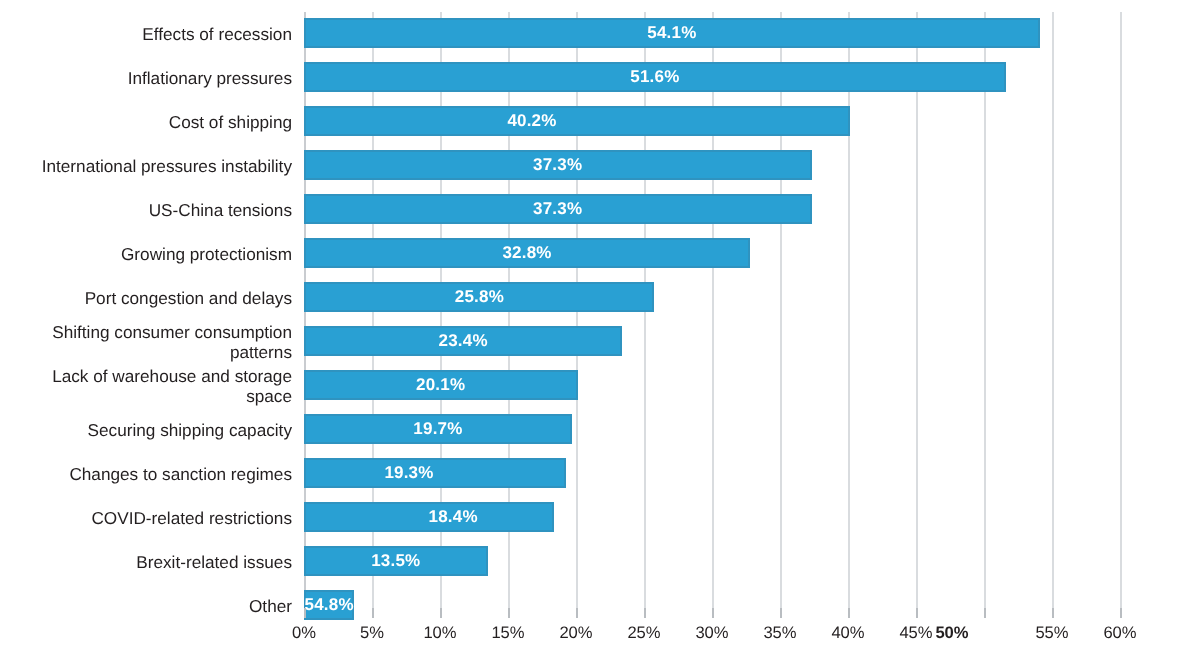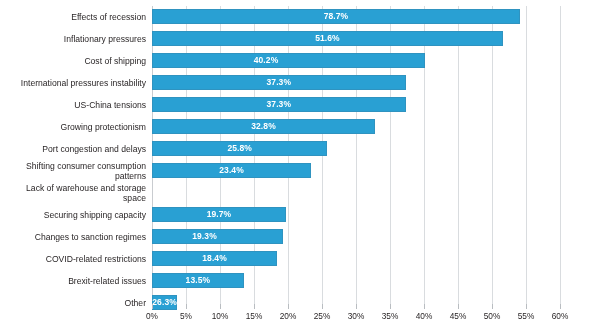--- a/index.html
+++ b/index.html
@@ -161,21 +161,21 @@
         <div class="gridline" style="left: 238px;"></div>
         <div class="gridline" style="left: 272px;"></div>
         <div class="gridline" style="left: 306px;"></div>
         <div class="gridline" style="left: 340px;"></div>
         <div class="gridline" style="left: 374px;"></div>
         <div class="gridline" style="left: 408px;"></div>
       </div>
     <div class="rows">
         <div class="row" style="top: 0px;">
           <div class="bar" style="width: 367.88px; background: rgb(41, 160, 211); border-color: rgb(47, 147, 192);"></div>
-          <div class="bar-value" style="left: 0px; width: 367.88px; color: rgb(255, 255, 255);">78.7%</div>
+          <div class="bar-value" style="left: 0px; width: 367.88px; color: rgb(255, 255, 255);">54.1%</div>
         </div>
         <div class="row" style="top: 22px;">
           <div class="bar" style="width: 350.88px; background: rgb(41, 160, 211); border-color: rgb(47, 147, 192);"></div>
           <div class="bar-value" style="left: 0px; width: 350.88px; color: rgb(255, 255, 255);">51.6%</div>
         </div>
         <div class="row" style="top: 44px;">
           <div class="bar" style="width: 273.36px; background: rgb(41, 160, 211); border-color: rgb(47, 147, 192);"></div>
           <div class="bar-value" style="left: 0px; width: 228px; color: rgb(255, 255, 255); text-align: center;">40.2%</div>
         </div>
         <div class="row" style="top: 66px;">
@@ -191,39 +191,43 @@
           <div class="bar-value" style="left: 0px; width: 223.04px; color: rgb(255, 255, 255);">32.8%</div>
         </div>
         <div class="row" style="top: 132px;">
           <div class="bar" style="width: 175.44px; background: rgb(41, 160, 211); border-color: rgb(47, 147, 192);"></div>
           <div class="bar-value" style="left: 0px; width: 175.44px; color: rgb(255, 255, 255);">25.8%</div>
         </div>
         <div class="row" style="top: 154px;">
           <div class="bar" style="width: 159.12px; background: rgb(41, 160, 211); border-color: rgb(47, 147, 192);"></div>
           <div class="bar-value" style="left: 0px; width: 159.12px; color: rgb(255, 255, 255);">23.4%</div>
         </div>
+        <div class="row" style="top: 176px;">
+          <div class="bar" style="width: 136.68px; background: rgb(41, 160, 211); border-color: rgb(47, 147, 192);"></div>
+          <div class="bar-value" style="left: 0px; width: 136.68px; color: rgb(255, 255, 255);">20.1%</div>
+        </div>
         <div class="row" style="top: 198px;">
           <div class="bar" style="width: 133.96px; background: rgb(41, 160, 211); border-color: rgb(47, 147, 192);"></div>
           <div class="bar-value" style="left: 0px; width: 133.96px; color: rgb(255, 255, 255);">19.7%</div>
         </div>
         <div class="row" style="top: 220px;">
           <div class="bar" style="width: 131.24px; background: rgb(41, 160, 211); border-color: rgb(47, 147, 192);"></div>
           <div class="bar-value" style="left: 0px; width: 105px; color: rgb(255, 255, 255);">19.3%</div>
         </div>
         <div class="row" style="top: 242px;">
           <div class="bar" style="width: 125.12px; background: rgb(41, 160, 211); border-color: rgb(47, 147, 192);"></div>
-          <div class="bar-value" style="left: 0px; width: 125.12px; color: rgb(255, 255, 255);">18.4%</div>
+          <div class="bar-value" style="left: 12px; width: 125.12px; color: rgb(255, 255, 255);">18.4%</div>
         </div>
         <div class="row" style="top: 264px;">
           <div class="bar" style="width: 91.8px; background: rgb(41, 160, 211); border-color: rgb(47, 147, 192);"></div>
           <div class="bar-value" style="left: 0px; width: 91.8px; color: rgb(255, 255, 255);">13.5%</div>
         </div>
         <div class="row" style="top: 286px;">
           <div class="bar" style="width: 25.16px; background: rgb(41, 160, 211); border-color: rgb(47, 147, 192);"></div>
-          <div class="bar-value" style="left: 0px; width: 25.16px; color: rgb(255, 255, 255);">26.3%</div>
+          <div class="bar-value" style="left: 0px; width: 25.16px; color: rgb(255, 255, 255);">54.8%</div>
         </div>
       </div>
   </div>
 
   <div class="x-axis">
       <div class="tick-mark" style="left: 0px;"></div>
       <div class="tick-label" style="left: 0px; color: rgb(35, 31, 32);">0%</div>
       <div class="tick-mark" style="left: 34px;"></div>
       <div class="tick-label" style="left: 34px; color: rgb(35, 31, 32);">5%</div>
       <div class="tick-mark" style="left: 68px;"></div>
@@ -236,20 +240,20 @@
       <div class="tick-label" style="left: 170px; color: rgb(35, 31, 32);">25%</div>
       <div class="tick-mark" style="left: 204px;"></div>
       <div class="tick-label" style="left: 204px; color: rgb(35, 31, 32);">30%</div>
       <div class="tick-mark" style="left: 238px;"></div>
       <div class="tick-label" style="left: 238px; color: rgb(35, 31, 32);">35%</div>
       <div class="tick-mark" style="left: 272px;"></div>
       <div class="tick-label" style="left: 272px; color: rgb(35, 31, 32);">40%</div>
       <div class="tick-mark" style="left: 306px;"></div>
       <div class="tick-label" style="left: 306px; color: rgb(35, 31, 32);">45%</div>
       <div class="tick-mark" style="left: 340px;"></div>
-      <div class="tick-label" style="left: 340px; color: rgb(35, 31, 32);">50%</div>
+      <div class="tick-label" style="left: 324px; color: rgb(35, 31, 32); font-weight: bold;">50%</div>
       <div class="tick-mark" style="left: 374px;"></div>
       <div class="tick-label" style="left: 374px; color: rgb(35, 31, 32);">55%</div>
       <div class="tick-mark" style="left: 408px;"></div>
       <div class="tick-label" style="left: 408px; color: rgb(35, 31, 32);">60%</div>
     </div>
 
 </div>
 
 </body></html>

